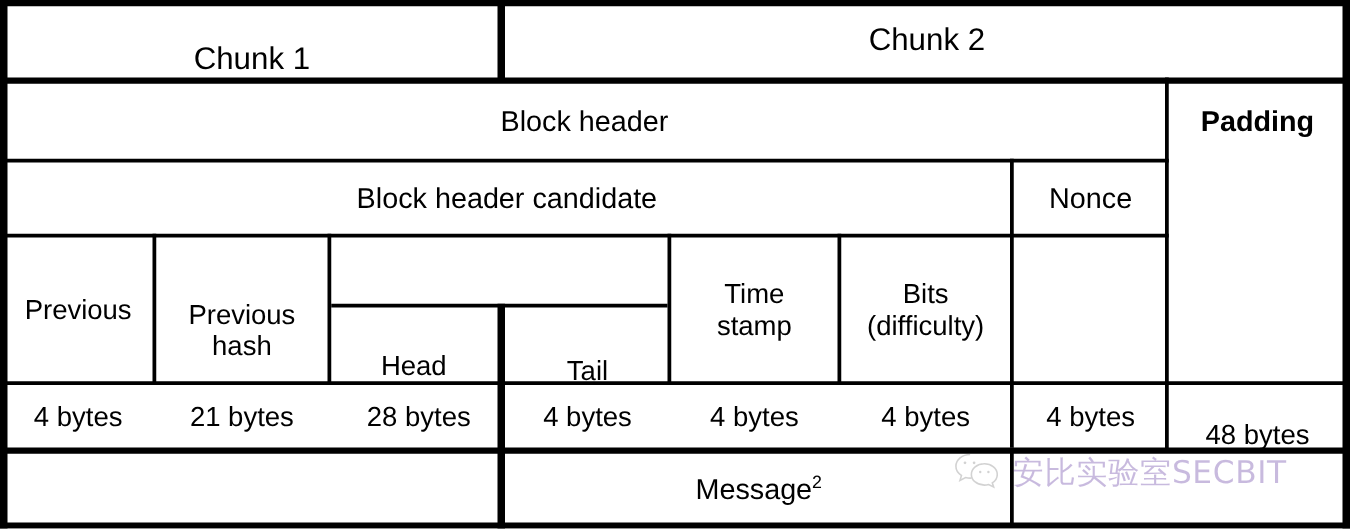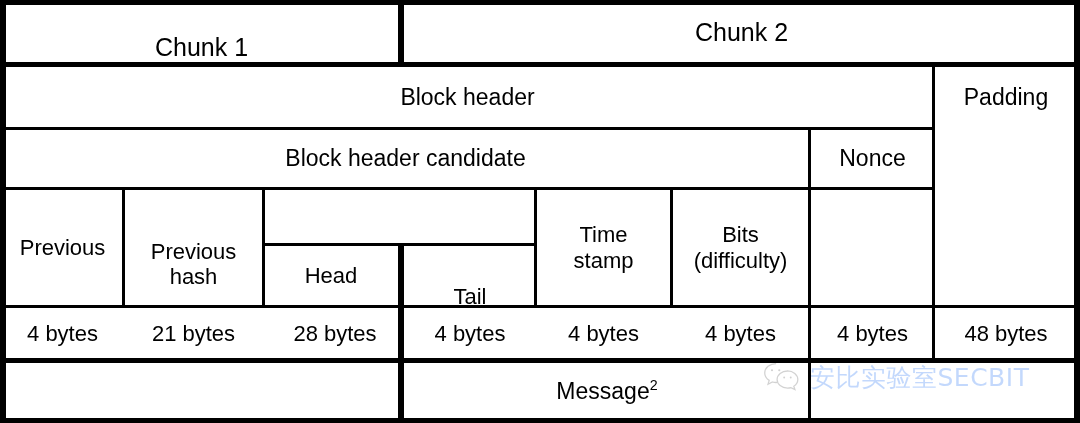--- a/index.html
+++ b/index.html
@@ -72,21 +72,21 @@
     user-select: none;
   }
   #watermark .wm-icon {
     flex: 0 0 auto;
     width: 40px;
     height: 34px;
     position: relative;
   }
   #watermark .wm-text {
     font-size: 25px;
-    color: #3b82f6;
+    color: #4c1d95;
     letter-spacing: 0.5px;
     white-space: nowrap;
     font-family: "DejaVu Sans", "Liberation Sans", sans-serif;
   }
   .sup { font-size: 0.62em; vertical-align: super; line-height: 0; }
 </style>
 </head>
 <body>
 
 <div id="diagram">
@@ -94,40 +94,40 @@
   <div class="cell fs-chunk" style="left:3px;  top:18px;   width:397px; height:59px;">
     <span class="label">Chunk 1</span>
   </div>
   <div class="cell fs-chunk" style="left:406px; top:3px;  width:671px; height:59px;">
     <span class="label">Chunk 2</span>
   </div>
 
   <div class="cell fs-major" style="left:3px; top:67px; width:929px; height:60px;">
     <span class="label">Block header</span>
   </div>
-  <div class="cell fs-major" style="left:935px; top:67px; width:142px; height:60px;">
+  <div class="cell fs-major" style="left:935px; top:67px; width:142px; height:60px;font-weight:bold;">
     <span class="label">Padding</span>
   </div>
 
   <div class="cell fs-major" style="left:3px; top:130px; width:805px; height:57px;">
     <span class="label">Block header candidate</span>
   </div>
   <div class="cell fs-major" style="left:813px; top:130px; width:119px; height:57px;">
     <span class="label">Nonce</span>
   </div>
 
   <div class="cell fs-field" style="left:3px; top:190px; width:119px; height:115px;">
     <span class="label">Previous</span>
   </div>
   <div class="cell fs-field" style="left:125px; top:190px; width:137px; height:148px;">
     <span class="label">Previous
 hash</span>
   </div>
 
-  <div class="cell fs-field" style="left:265px; top:246px; width:132px; height:59px;">
+  <div class="cell fs-field" style="left:265px; top:246px; width:132px; height:59px;align-items:flex-end;">
     <span class="label">Head</span>
   </div>
   <div class="cell fs-field" style="left:406px; top:246px; width:128px; height:59px;margin-top:21px;">
     <span class="label">Tail</span>
   </div>
 
   <div class="cell fs-field" style="left:537px; top:190px; width:133px; height:115px;">
     <span class="label">Time
 stamp</span>
   </div>
@@ -150,21 +150,21 @@
   </div>
   <div class="cell fs-bytes" style="left:537px; top:308px; width:133px; height:52px;">
     <span class="label">4 bytes</span>
   </div>
   <div class="cell fs-bytes" style="left:673px; top:308px; width:135px; height:52px;">
     <span class="label">4 bytes</span>
   </div>
   <div class="cell fs-bytes" style="left:813px; top:308px; width:119px; height:52px;">
     <span class="label">4 bytes</span>
   </div>
-  <div class="cell fs-bytes" style="left:935px; top:308px; width:142px; height:52px;">
+  <div class="cell fs-bytes" style="left:935px; top:308px; width:142px; height:52px;align-items:flex-end;">
     <span class="label">48 bytes</span>
   </div>
 
   <div class="cell fs-msg" style="left:3px; top:363px; width:397px; height:57px;"></div>
   <div class="cell fs-msg" style="left:406px; top:363px; width:402px; height:57px;">
     <span class="label"><span>Message</span><span class="sup">2</span></span>
   </div>
   <div class="cell fs-msg" style="left:813px; top:363px; width:264px; height:57px;"></div>
 
   <div class="rule h thick" style="left:0px; top:0px;   width:1080px;"></div>

